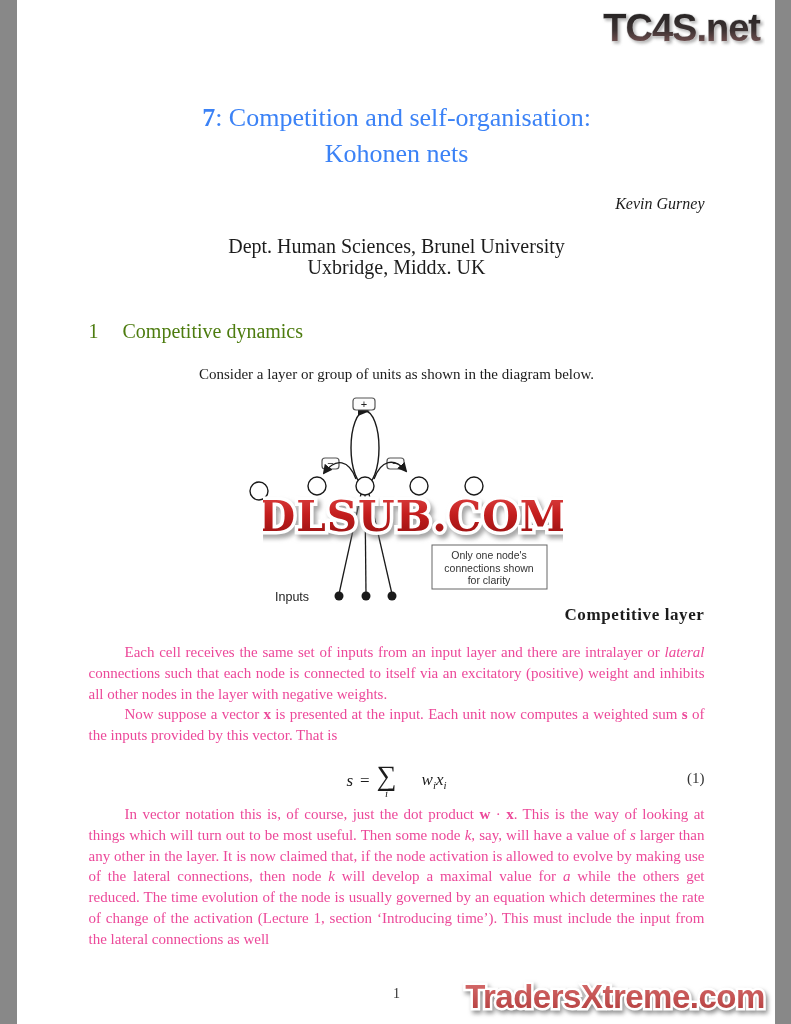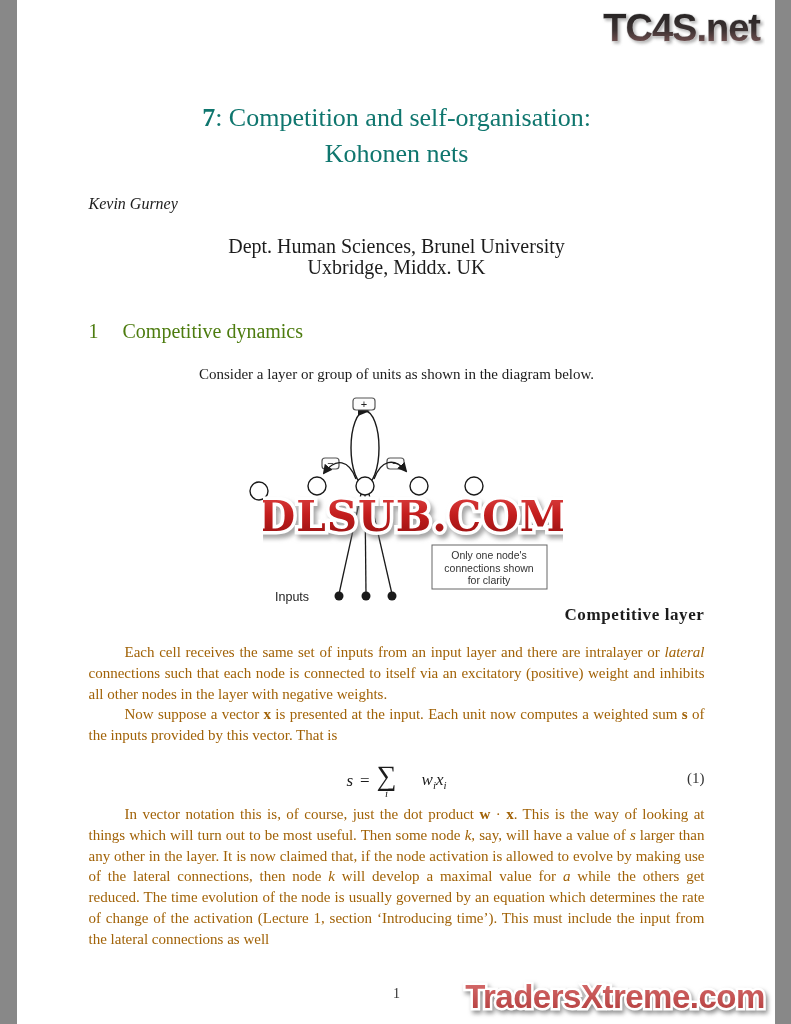--- a/index.html
+++ b/index.html
@@ -5,38 +5,38 @@
   html,body{margin:0;padding:0;background:#888;}
   .page{
     position:relative; width:758px; height:1024px; background:#ffffff;
     font-family:"Liberation Serif", serif; color:#1c1c1c; overflow:hidden;
     margin:0 auto;
   }
   
   .logo-top{position:absolute; top:0px; right:10px; width:205px; height:52px;}
   
   .title{position:absolute; top:100px; left:72px; width:616px; text-align:center;
-         font-size:26px; line-height:36px; color:#0f766e;}
+         font-size:26px; line-height:36px; color:#3b82f6;}
   .title .tnum{font-weight:bold;}
-  .author{position:absolute; top:195px; left:72px; width:616px; text-align:left;
+  .author{position:absolute; top:195px; left:72px; width:616px; text-align:right;
           font-style:italic; font-size:16px;}
   .affil{position:absolute; top:236px; left:72px; width:616px; text-align:center;
          font-size:20px; line-height:21px;}
   .section{position:absolute; top:320px; left:72px; width:616px;
            font-size:20px; font-weight:normal; color:#4d7c0f;}
   .section .snum{display:inline-block; margin-right:24px;}
   .intro{position:absolute; top:366px; left:72px; width:616px; font-size:15px;text-align:center;}
   
   .figure-svg{position:absolute; left:225px; top:394px; width:345px; height:212px;}
   .fig-caption{position:absolute; top:605px; left:72px; width:616px; text-align:right;
                font-weight:bold; font-size:17px; letter-spacing:0.6px;}
   .watermark-mid{position:absolute; left:246px; top:484px; width:300px; height:66px;}
   
   .text-block{position:absolute; left:72px; width:616px; font-size:15px;
-              line-height:20.8px; text-align:justify; color:#a16207;}
+              line-height:20.8px; text-align:justify; color:#ec4899;}
   .tb1{top:642px;}
   .tb2{top:804px;}
   .text-block p{margin:0; text-indent:36px;}
   
   .equation{position:absolute; top:758px; left:72px; width:616px; height:46px;
             display:flex; align-items:center; justify-content:center;
             font-size:17px;}
   .eq-body{display:inline-flex; align-items:center;}
   .eq-var{font-style:italic; font-family:"Liberation Serif", serif;}
   .eq-equals{margin:0 7px; font-style:normal;}

